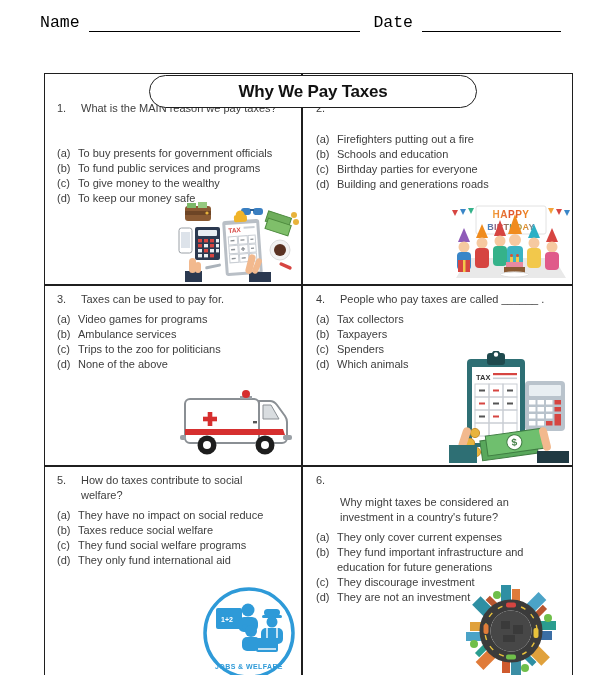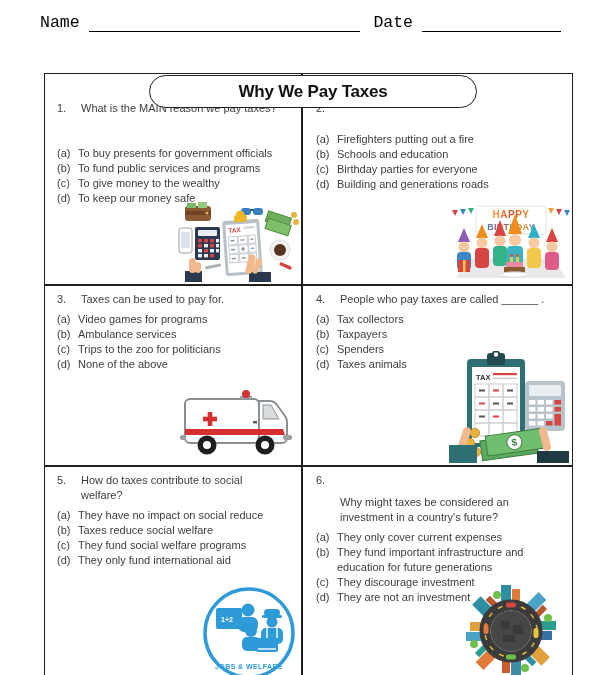--- a/index.html
+++ b/index.html
@@ -304,21 +304,21 @@
     <div class="opt">
         <span class="olet">(b)</span>
         <span class="otext">Taxpayers</span>
       </div>
     <div class="opt">
         <span class="olet">(c)</span>
         <span class="otext">Spenders</span>
       </div>
     <div class="opt">
         <span class="olet">(d)</span>
-        <span class="otext">Taxes animals</span>
+        <span class="otext">Which animals</span>
       </div>
   </div>
   <svg class="illus q4i" viewBox="0 0 136 112">
     <rect x="30" y="8" width="58" height="88" rx="4" fill="#2e6f74"></rect>
     <rect x="35" y="16" width="48" height="76" fill="#fff"></rect>
     <rect x="50" y="2" width="18" height="12" rx="3" fill="#1f4a4e"></rect>
     <circle cx="59" cy="3.5" r="3.2" fill="#fff" stroke="#1f4a4e" stroke-width="2"></circle>
     <text x="39" y="29" font-size="7.5" font-weight="bold" fill="#333">TAX</text>
     <rect x="56" y="22" width="24" height="2.2" fill="#d64541"></rect>
     <rect x="56" y="26.5" width="24" height="1.6" fill="#c9ced4"></rect>

